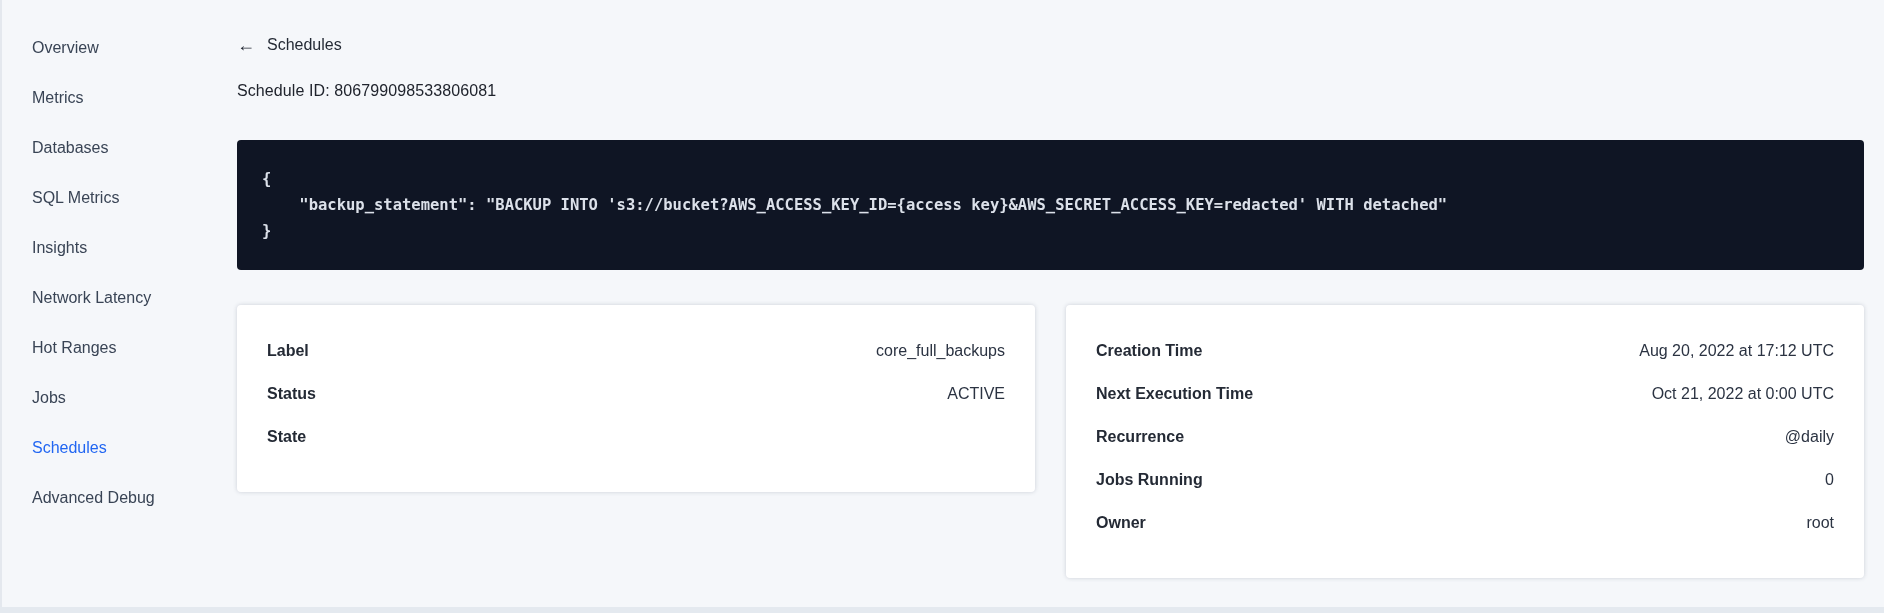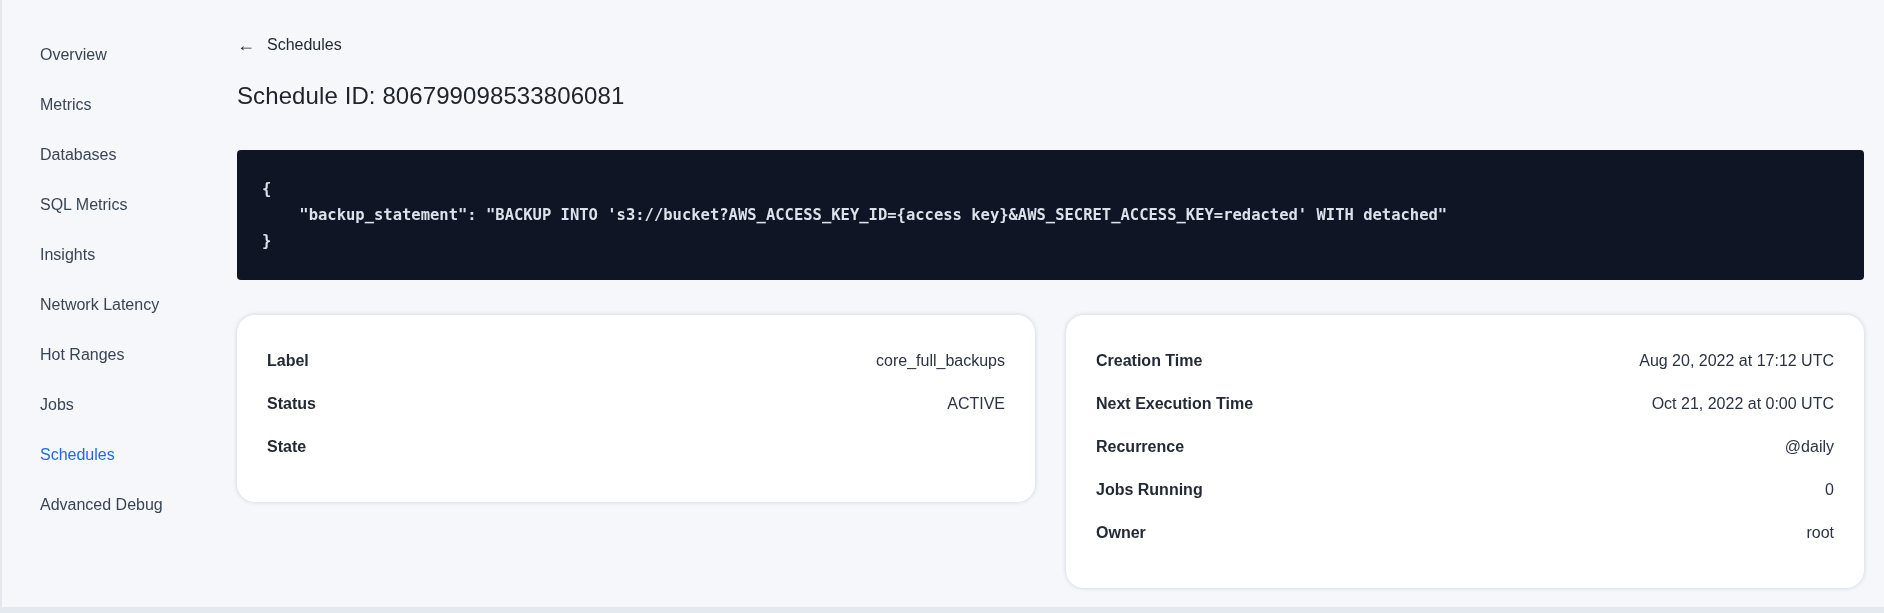--- a/index.html
+++ b/index.html
@@ -16,22 +16,21 @@
     background: #e4e8ee;
   }
   .bottom-strip {
     position: absolute; left: 0; bottom: 0; width: 100%; height: 6px;
     background: #e4e9ef;
   }
 
   
   .sidebar {
     position: absolute; left: 0; top: 0; width: 237px; height: 100%;
-    padding-top: 30px;
-    margin-left: 8px;
+    padding-top: 23px;
   }
   .nav-item {
     height: 50px; line-height: 50px;
     padding-left: 32px;
     font-size: 16px;
     color: #394455;
     cursor: pointer;
     white-space: nowrap;
   }
   .nav-item.active { color: #2166f2; }
@@ -42,21 +41,21 @@
   }
   .back-link {
     margin-top: 36px;
     display: inline-flex; align-items: center; gap: 12px;
     font-size: 16px; color: #242a35;
     cursor: pointer;
   }
   .back-arrow { font-size: 18px; line-height: 1; color: #242a35; }
   .page-title {
     margin-top: 27px;
-    font-size: 24px;
+    font-size: 16px;
     font-weight: 400;
     color: #20242d;
     letter-spacing: 0.1px;
   }
   .code-block {
     margin-top: 40px;
     background: #0f1524;
     border-radius: 4px;
     padding: 26px 25px;
     font-family: "DejaVu Sans Mono", monospace;
@@ -71,21 +70,21 @@
   
   .cards {
     margin-top: 35px;
     display: flex;
     gap: 31px;
     align-items: flex-start;
   }
   .card {
     flex: 1;
     background: #ffffff;
-    border-radius: 18px;
+    border-radius: 4px;
     box-shadow: 0 0 4px rgba(60, 75, 95, 0.22);
     padding: 24px 30px 0 30px;
   }
   .card.summary-card { height: 187px; }
   .card.schedule-card { height: 273px; }
   .detail-row {
     height: 43px;
     display: flex;
     justify-content: space-between;
     align-items: center;

